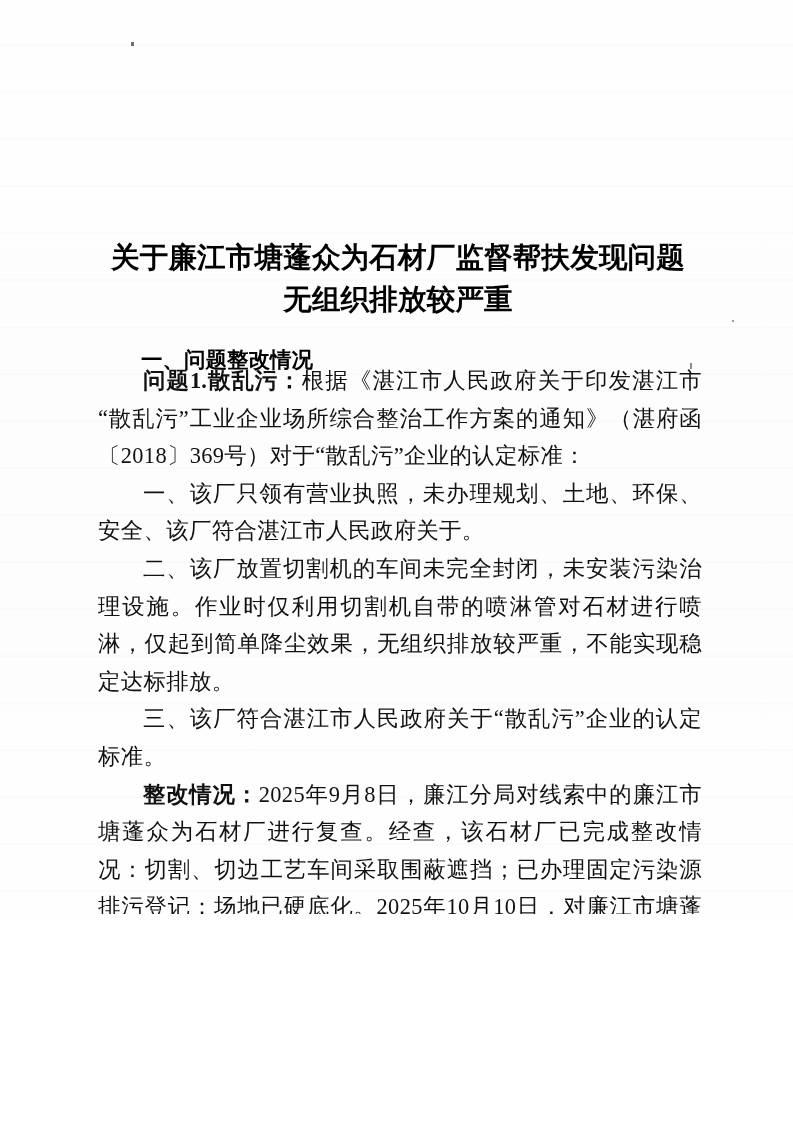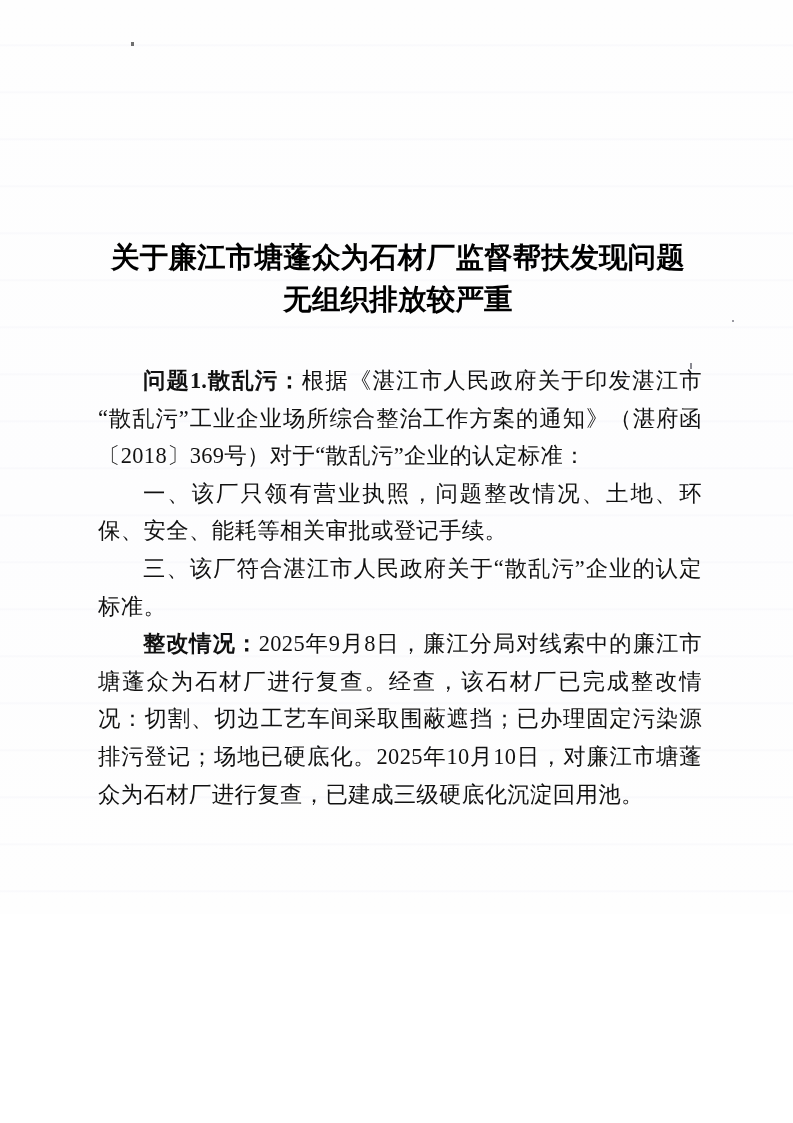--- a/index.html
+++ b/index.html
@@ -142,31 +142,35 @@
 
   <div class="speck speck-a"></div>
   <div class="speck speck-b"></div>
   <div class="speck speck-c"></div>
 
   <h1 class="doc-title">
     <span class="tline">关于廉江市塘蓬众为石材厂监督帮扶发现问题</span>
     <span class="tline">无组织排放较严重</span>
   </h1>
 
+  <h2 class="section-heading">一、问题整改情况</h2>
 
   <div class="body-block">
 
     <p class="para">
       <span class="lead">问题1.散乱污：</span><span>根据《湛江市人民政府关于印发湛江市“散乱污”工业企业场所综合整治工作方案的通知》（湛府函〔2018〕369号）对于“散乱污”企业的认定标准：</span>
     </p>
 
     <p class="para">
-      <span>一、该厂只领有营业执照，问题整改情况、土地、环保、安全、能耗等相关审批或登记手续。</span>
+      <span>一、该厂只领有营业执照，未办理规划、土地、环保、安全、该厂符合湛江市人民政府关于。</span>
     </p>
 
+    <p class="para">
+      <span>二、该厂放置切割机的车间未完全封闭，未安装污染治理设施。作业时仅利用切割机自带的喷淋管对石材进行喷淋，仅起到简单降尘效果，无组织排放较严重，不能实现稳定达标排放。</span>
+    </p>
 
     <p class="para">
       <span>三、该厂符合湛江市人民政府关于“散乱污”企业的认定标准。</span>
     </p>
 
     <p class="para">
       <span class="lead">整改情况：</span><span>2025年9月8日，廉江分局对线索中的廉江市塘蓬众为石材厂进行复查。经查，该石材厂已完成整改情况：切割、切边工艺车间采取围蔽遮挡；已办理固定污染源排污登记；场地已硬底化。2025年10月10日，对廉江市塘蓬众为石材厂进行复查，已建成三级硬底化沉淀回用池。</span>
     </p>
 
   </div>

